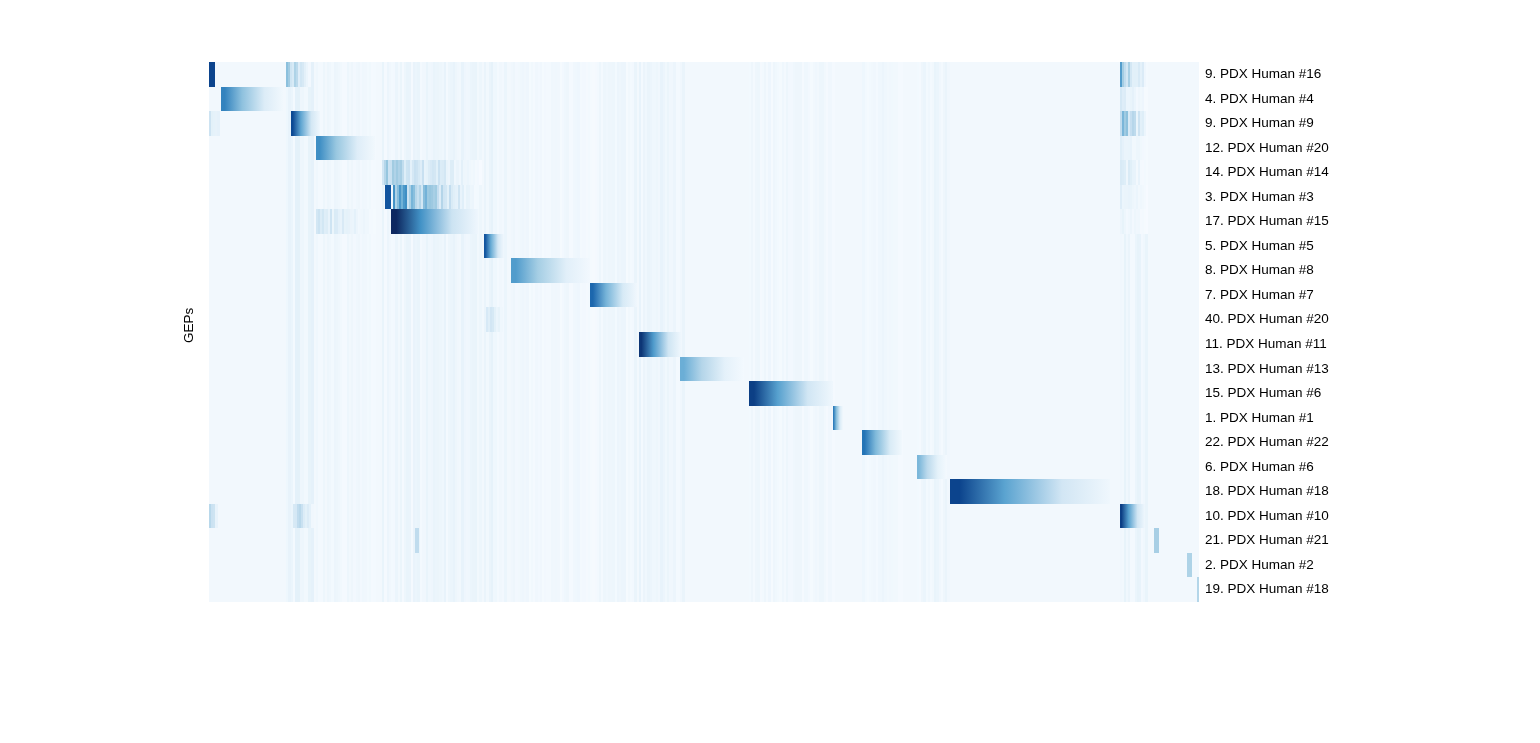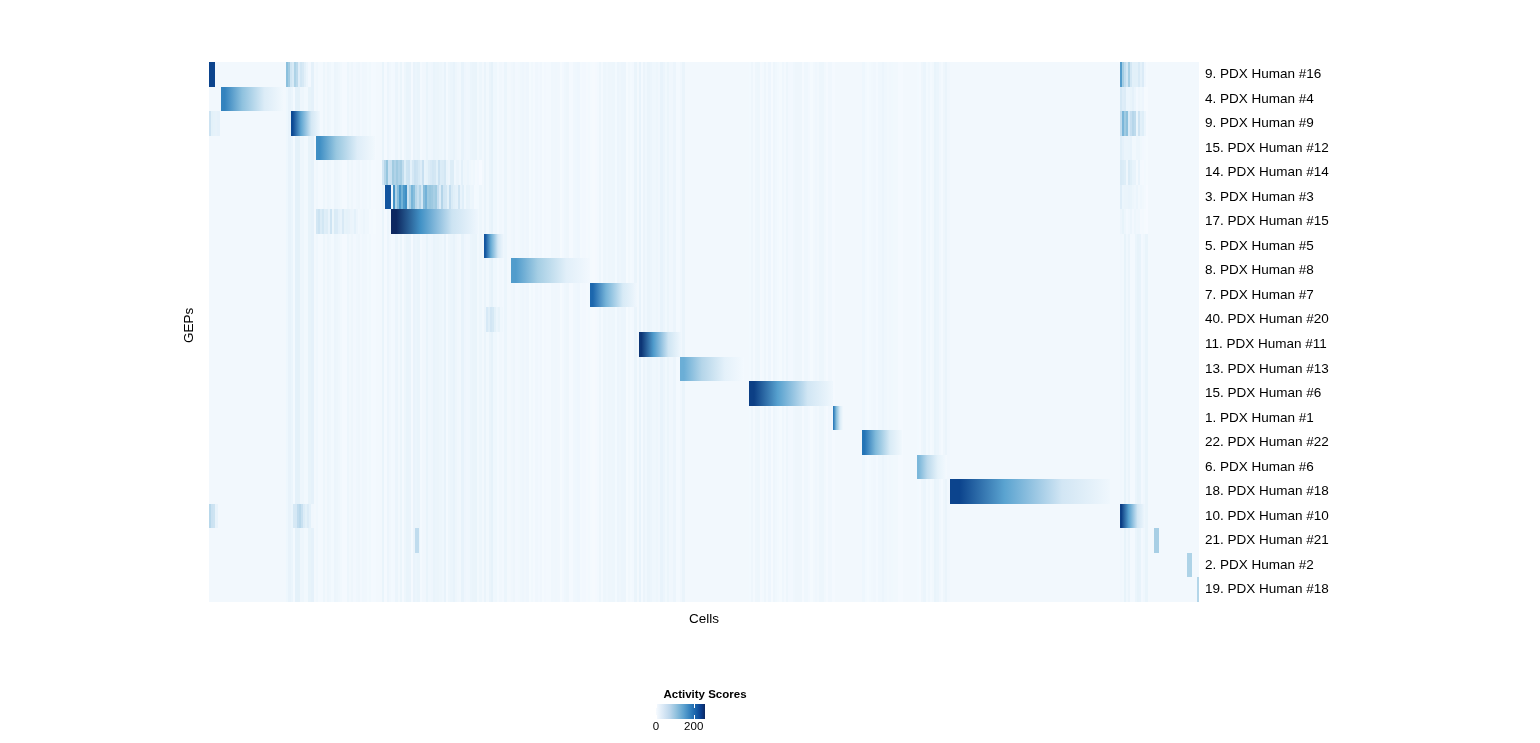--- a/index.html
+++ b/index.html
@@ -710,52 +710,40 @@
       </div>
       <div class="hm-row" style="top: 490.909px; height: 24.5455px;">
         <div class="cell" style="left: 978.12px; width: 4.95px; background: rgb(174, 211, 231);"></div>
       </div>
       <div class="hm-row" style="top: 515.455px; height: 24.5455px;">
         <div class="cell" style="left: 988.02px; width: 1.98px; background: rgb(180, 214, 233);"></div>
       </div>
     </div>
 
   <div id="ylabel">GEPs</div>
-  <div id="xlabel">Cells</div>
 
   <div id="row-labels">
       <div class="row-label" style="top: 0px;">9. PDX Human #16</div>
       <div class="row-label" style="top: 24.5455px;">4. PDX Human #4</div>
       <div class="row-label" style="top: 49.0909px;">9. PDX Human #9</div>
-      <div class="row-label" style="top: 73.6364px;">15. PDX Human #12</div>
+      <div class="row-label" style="top: 73.6364px;">12. PDX Human #20</div>
       <div class="row-label" style="top: 98.1818px;">14. PDX Human #14</div>
       <div class="row-label" style="top: 122.727px;">3. PDX Human #3</div>
       <div class="row-label" style="top: 147.273px;">17. PDX Human #15</div>
       <div class="row-label" style="top: 171.818px;">5. PDX Human #5</div>
       <div class="row-label" style="top: 196.364px;">8. PDX Human #8</div>
       <div class="row-label" style="top: 220.909px;">7. PDX Human #7</div>
       <div class="row-label" style="top: 245.455px;">40. PDX Human #20</div>
       <div class="row-label" style="top: 270px;">11. PDX Human #11</div>
       <div class="row-label" style="top: 294.545px;">13. PDX Human #13</div>
       <div class="row-label" style="top: 319.091px;">15. PDX Human #6</div>
       <div class="row-label" style="top: 343.636px;">1. PDX Human #1</div>
       <div class="row-label" style="top: 368.182px;">22. PDX Human #22</div>
       <div class="row-label" style="top: 392.727px;">6. PDX Human #6</div>
       <div class="row-label" style="top: 417.273px;">18. PDX Human #18</div>
       <div class="row-label" style="top: 441.818px;">10. PDX Human #10</div>
       <div class="row-label" style="top: 466.364px;">21. PDX Human #21</div>
       <div class="row-label" style="top: 490.909px;">2. PDX Human #2</div>
       <div class="row-label" style="top: 515.455px;">19. PDX Human #18</div>
     </div>
 
-  <div id="legend">
-    <div id="legend-title">Activity Scores</div>
-    <div id="legend-bar">
-        <div class="legend-tick" style="left: 0px; top: 0px;"></div>
-        <div class="legend-tick" style="left: 0px; top: 11px;"></div>
-        <div class="legend-tick" style="left: 37.6923px; top: 0px;"></div>
-        <div class="legend-tick" style="left: 37.6923px; top: 11px;"></div>
-      </div>
-  <div class="legend-tick-label" style="left: 46px;">0</div>
-      <div class="legend-tick-label" style="left: 83.6923px;">200</div>
-    </div>
 
 </div>
 
 </body></html>

